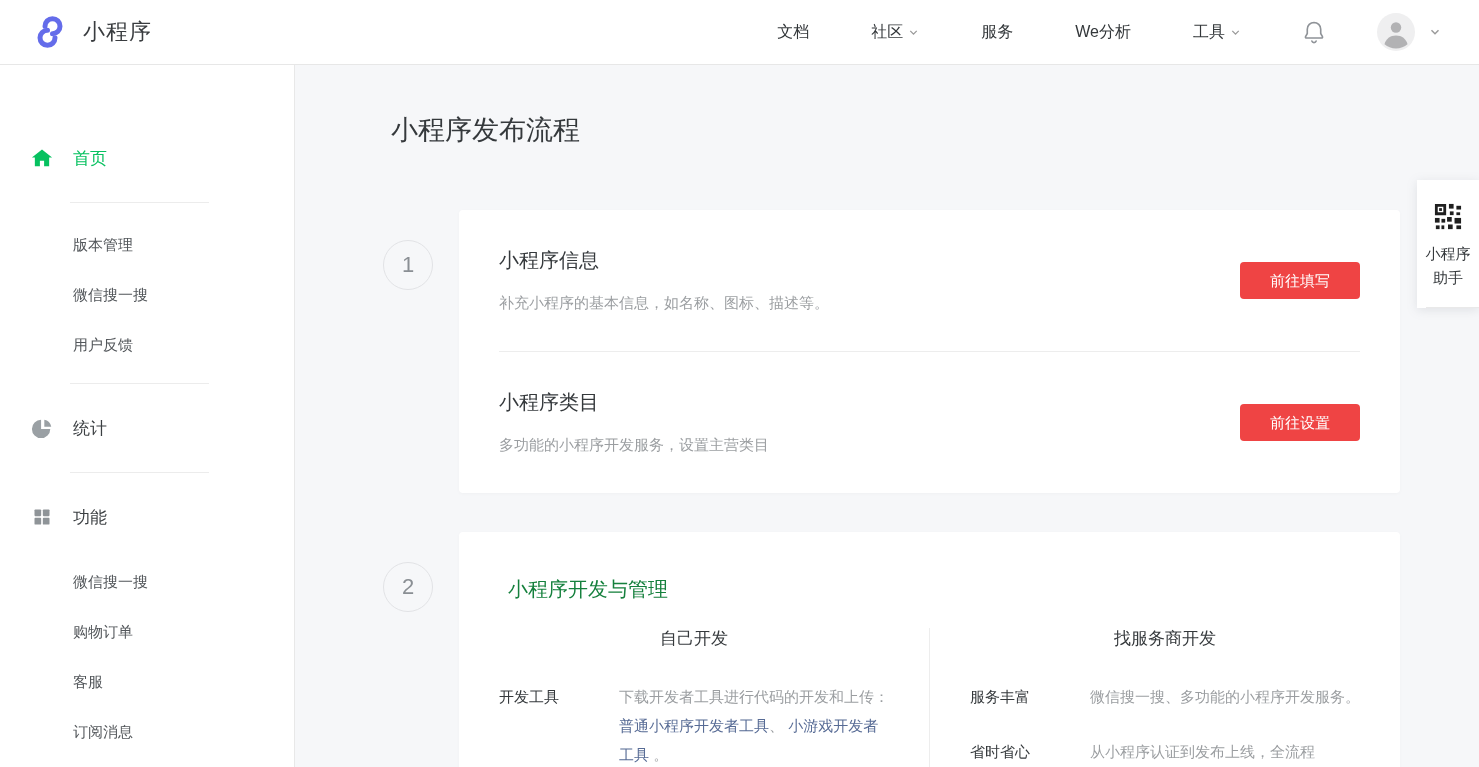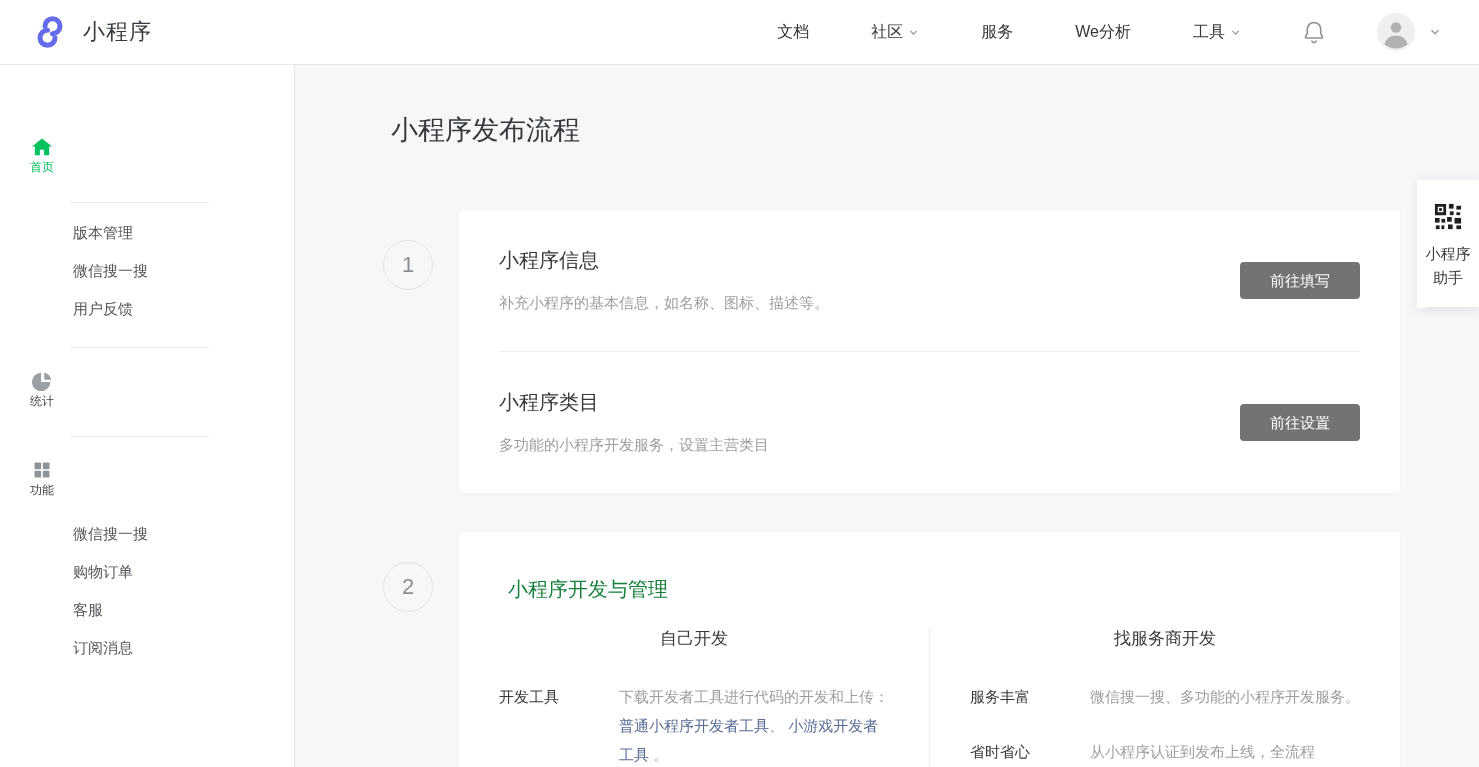--- a/index.html
+++ b/index.html
@@ -20,45 +20,45 @@
   .topnav { margin-left:auto; display:flex; align-items:center; }
   .nav-item { display:flex; align-items:center; font-size:16px; color:#33373a; margin-left:62px; cursor:pointer; white-space:nowrap; }
   .nav-item:first-child { margin-left:0; }
   .nav-item .chev { margin-left:5px; margin-top:2px; }
   .bell-btn { margin-left:60px; cursor:pointer; display:flex; align-items:center; }
   .account { margin-left:50px; display:flex; align-items:center; cursor:pointer; }
   .account .chev { margin-left:14px; margin-top:2px; }
   
   .layout { display:flex; height:702px; }
   .sidebar { width:295px; flex-shrink:0; background:#fff; border-right:1px solid #e8e8e8; padding-top:70px; }
-  .side-row { display:flex; height:46px; padding-left:30px; font-size:12px; color:#3b3f42; cursor:pointer;flex-direction:column; }
+  .side-row { display:flex; align-items:center; height:46px; padding-left:30px; font-size:17px; color:#3b3f42; cursor:pointer; }
   .side-row .side-icon { width:24px; height:24px; margin-right:19px; display:flex; align-items:center; justify-content:center; }
   .side-row.active { color:#07C160; }
-  .side-sub { padding-left:73px; font-size:15px; color:#52565a; margin-top:22px; cursor:pointer; line-height:16px; }
+  .side-sub { padding-left:73px; font-size:15px; color:#52565a; margin-top:34px; cursor:pointer; line-height:16px; }
   .side-divider { height:1px; background:#ececec; margin:21px 85px 21px 70px; }
   .side-divider.tall { margin-top:30px; }
   
   .main { flex:1; background:#F6F7F9; padding:46px 0 0 88px; overflow:hidden; position:relative; }
   .page-title { font-size:27px; font-weight:400; color:#35393c; margin:0 0 0 8px; line-height:38px; }
   .steps { margin-top:61px; }
   .step { display:flex; align-items:flex-start; }
   .step + .step { margin-top:39px; }
   .step-badge {
     width:50px; height:50px; border:1px solid #e2e3e6; border-radius:50%;
     color:#8a8f94; font-size:22px; display:flex; align-items:center; justify-content:center;
     margin:30px 26px 0 0; flex-shrink:0;
   }
   .step-card { flex:1; margin-right:79px; background:#fff; border-radius:4px; box-shadow:0 1px 3px rgba(90,95,110,0.04); }
   
   .flow-item { display:flex; align-items:center; justify-content:space-between; padding:38px 40px; }
   .flow-title { font-size:20px; font-weight:400; color:#35393c; margin:0 0 20px; line-height:25px; }
   .flow-desc { font-size:15px; color:#9b9ea1; margin:0; line-height:20px; }
   .flow-divider { height:1px; background:#ededed; margin:0 40px; }
   .green-btn {
-    background:#737373; color:#fff; font-size:15px; border:none; border-radius:4px;
+    background:#ef4444; color:#fff; font-size:15px; border:none; border-radius:4px;
     padding:11px 30px; cursor:pointer; line-height:15px; flex-shrink:0;
     font-family:"Liberation Sans","DejaVu Sans",sans-serif;
   }
   
   .card2 { padding:36px 40px 0; }
   .card2-title { font-size:20px; font-weight:400; color:#15803d; margin:9px; line-height:25px; }
   .cols { display:flex; margin-top:26px; }
   .col { flex:1; min-width:0; }
   .col-left { padding-right:40px; border-right:1px solid #ededed; }
   .col-right { padding-left:40px; }

